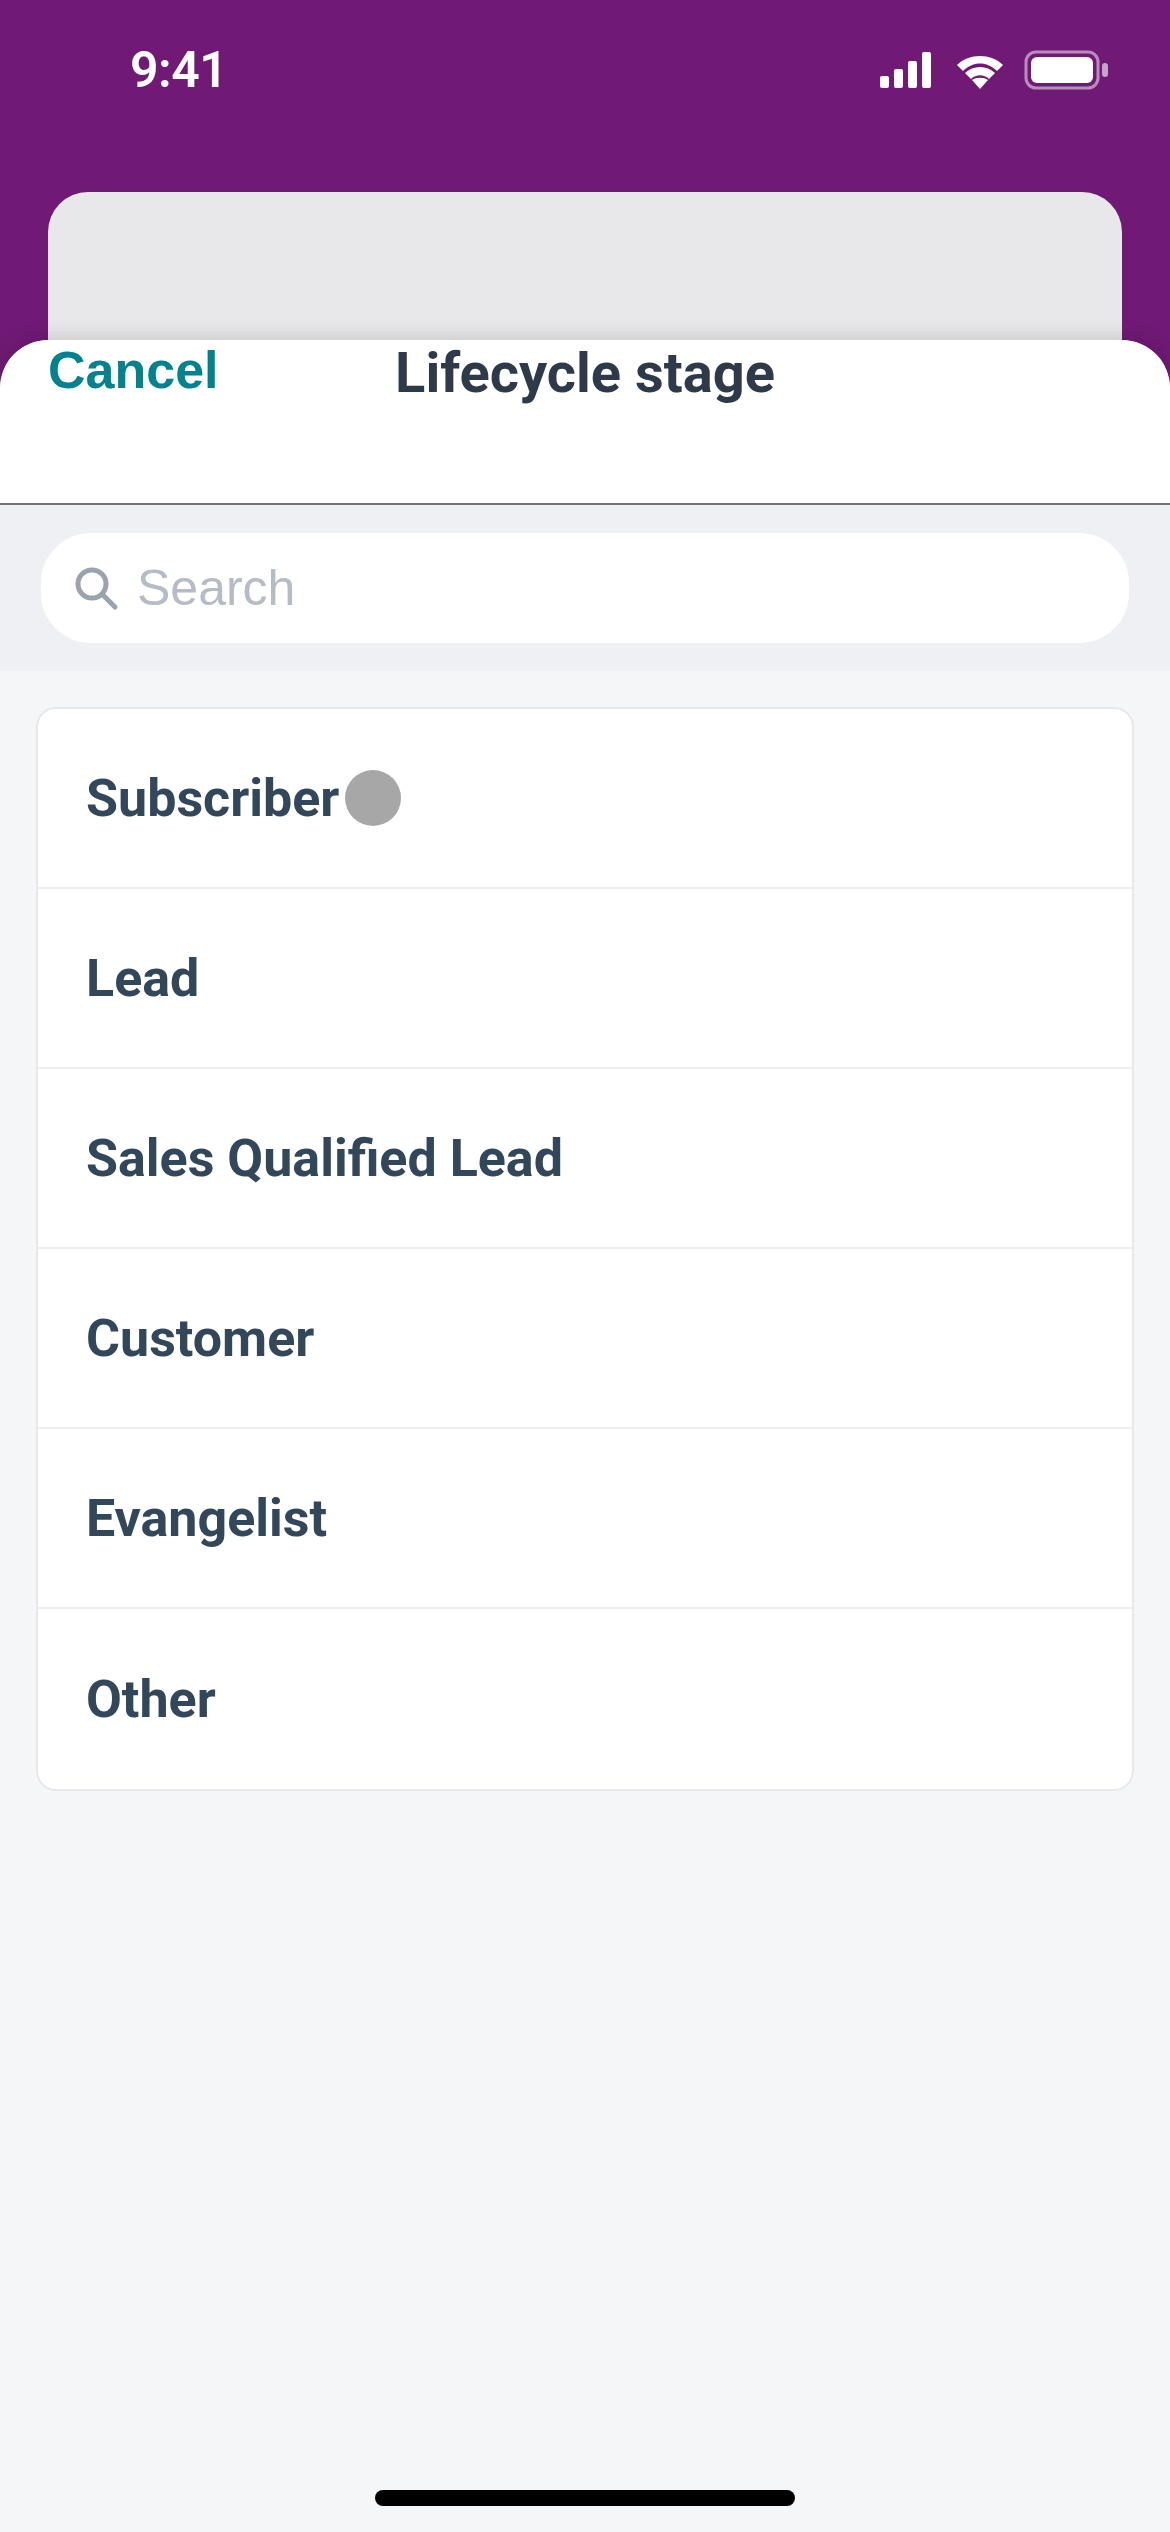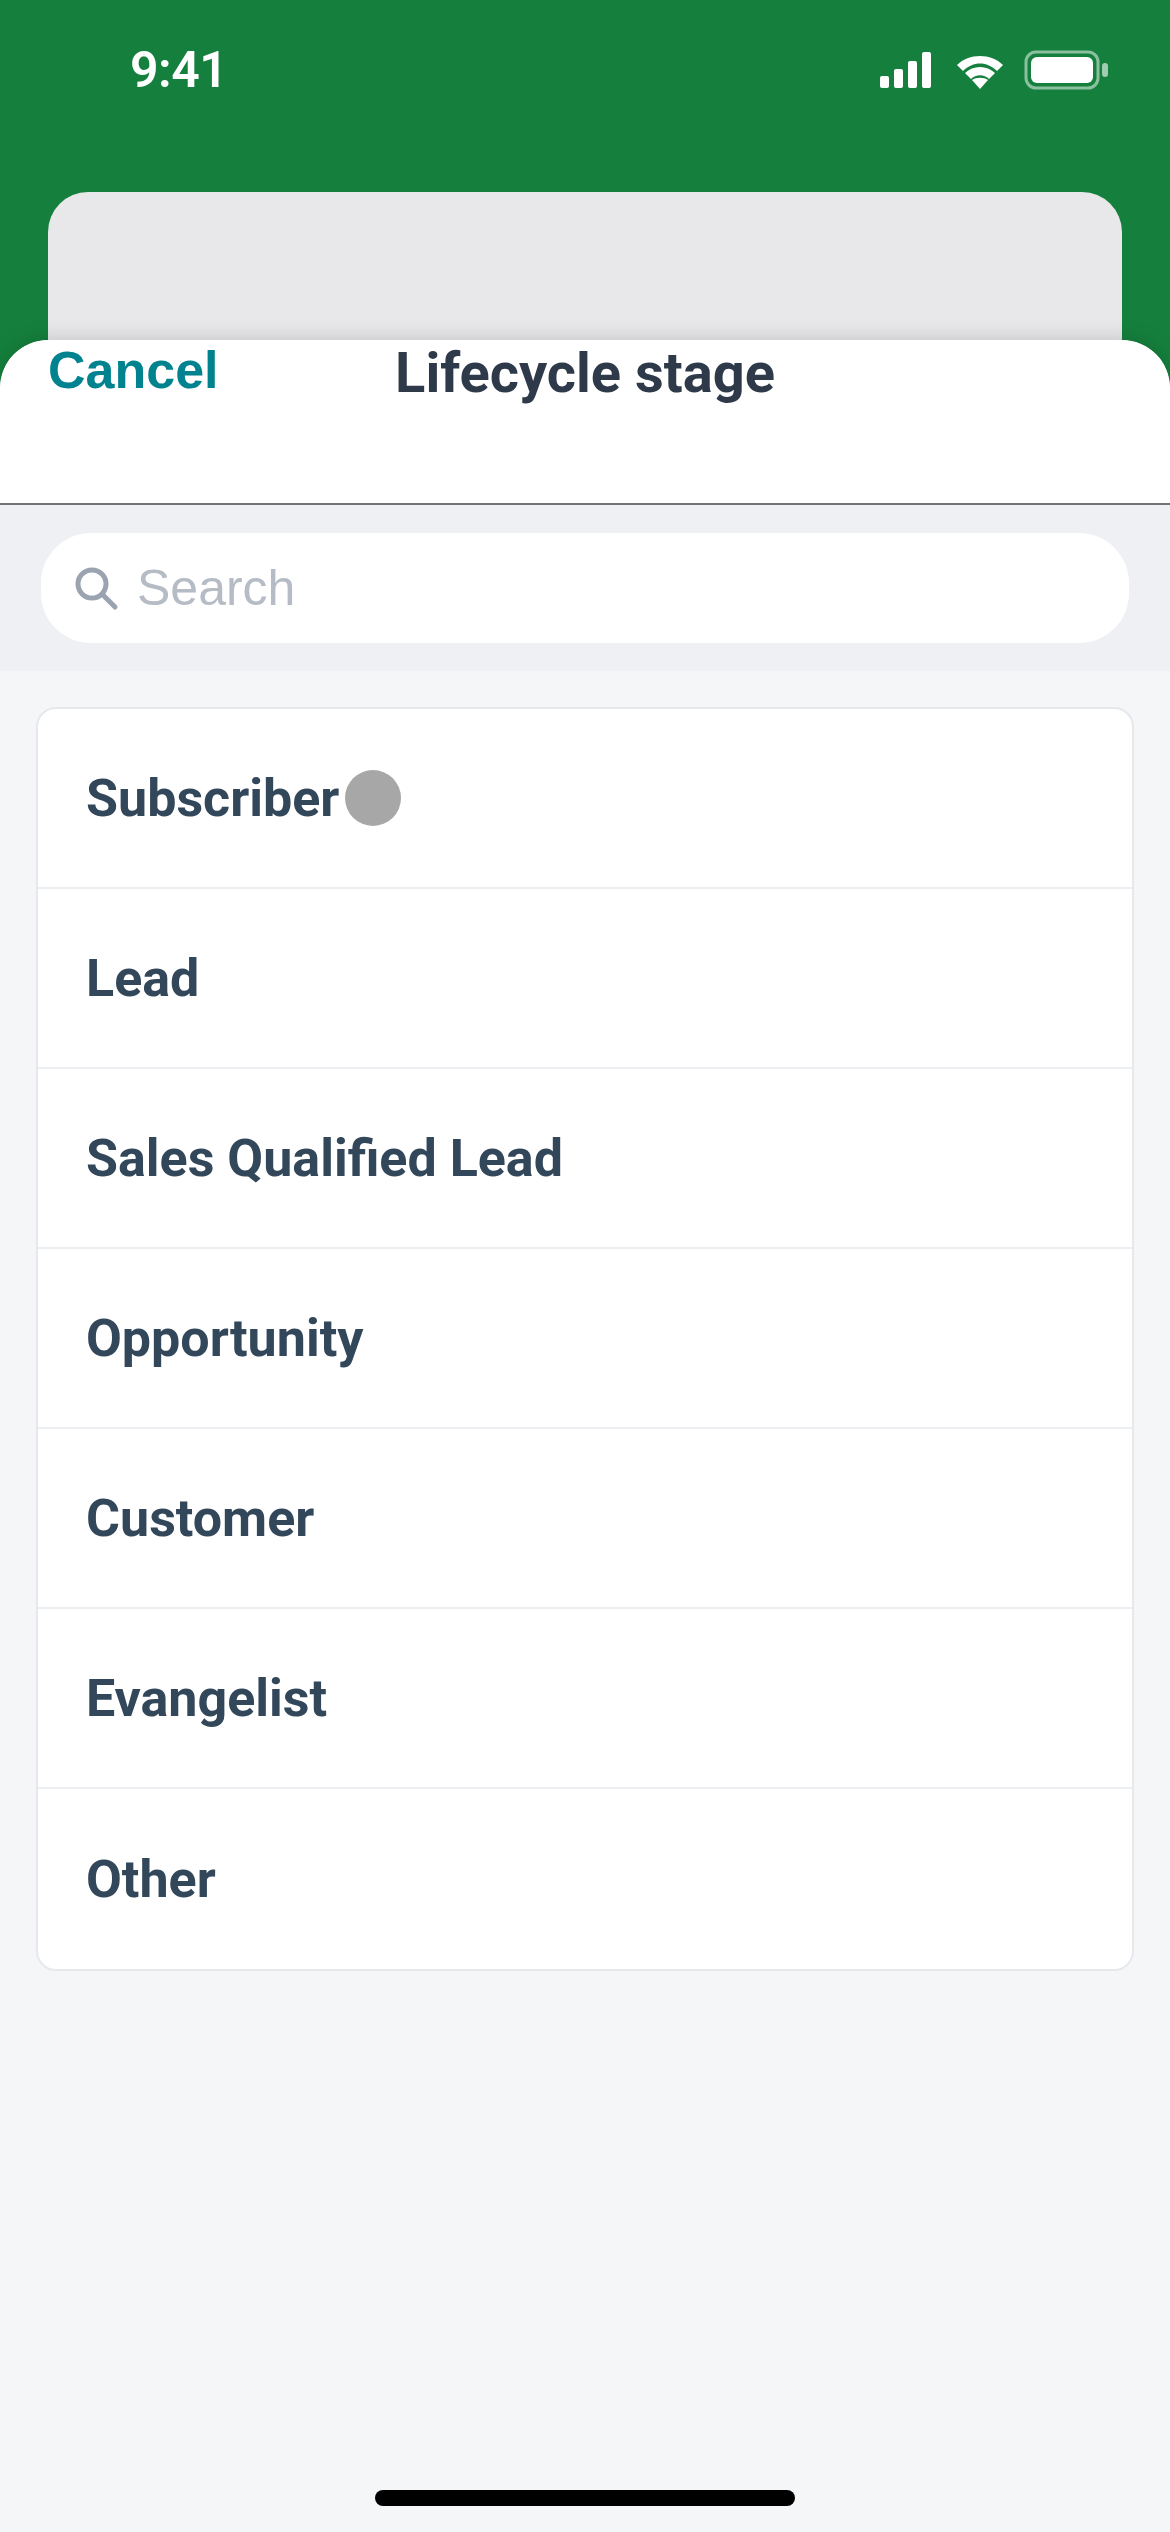--- a/index.html
+++ b/index.html
@@ -11,21 +11,21 @@
     html, body {
       width: 1170px;
       height: 2532px;
       font-family: -apple-system, BlinkMacSystemFont, "Segoe UI", Roboto, Helvetica, Arial, sans-serif;
       background: #000;
       overflow: hidden;
     }
     .device {
       width: 1170px;
       height: 2532px;
-      background: #15803d;
+      background: #701a75;
       position: relative;
     }
     
     .status-bar {
       position: absolute;
       top: 0;
       left: 0;
       right: 0;
       height: 140px;
       display: flex;
@@ -233,23 +233,20 @@
           <span class="option-label">Subscriber</span>
           <span class="option-dot"></span>
         </div>
         <div class="option-row">
           <span class="option-label">Lead</span>
         </div>
         <div class="option-row">
           <span class="option-label">Sales Qualified Lead</span>
         </div>
         <div class="option-row">
-          <span class="option-label">Opportunity</span>
-        </div>
-        <div class="option-row">
           <span class="option-label">Customer</span>
         </div>
         <div class="option-row">
           <span class="option-label">Evangelist</span>
         </div>
         <div class="option-row">
           <span class="option-label">Other</span>
         </div>
       </div>
     </div>

